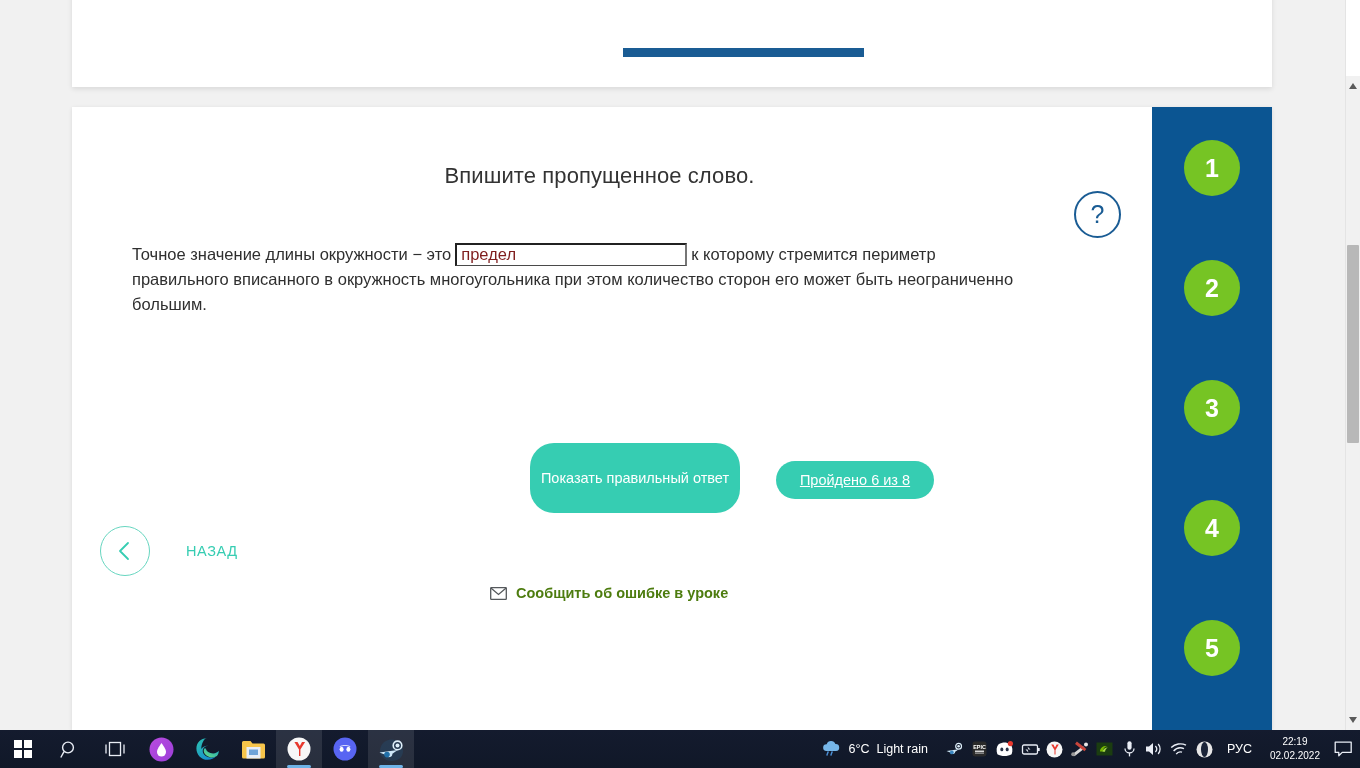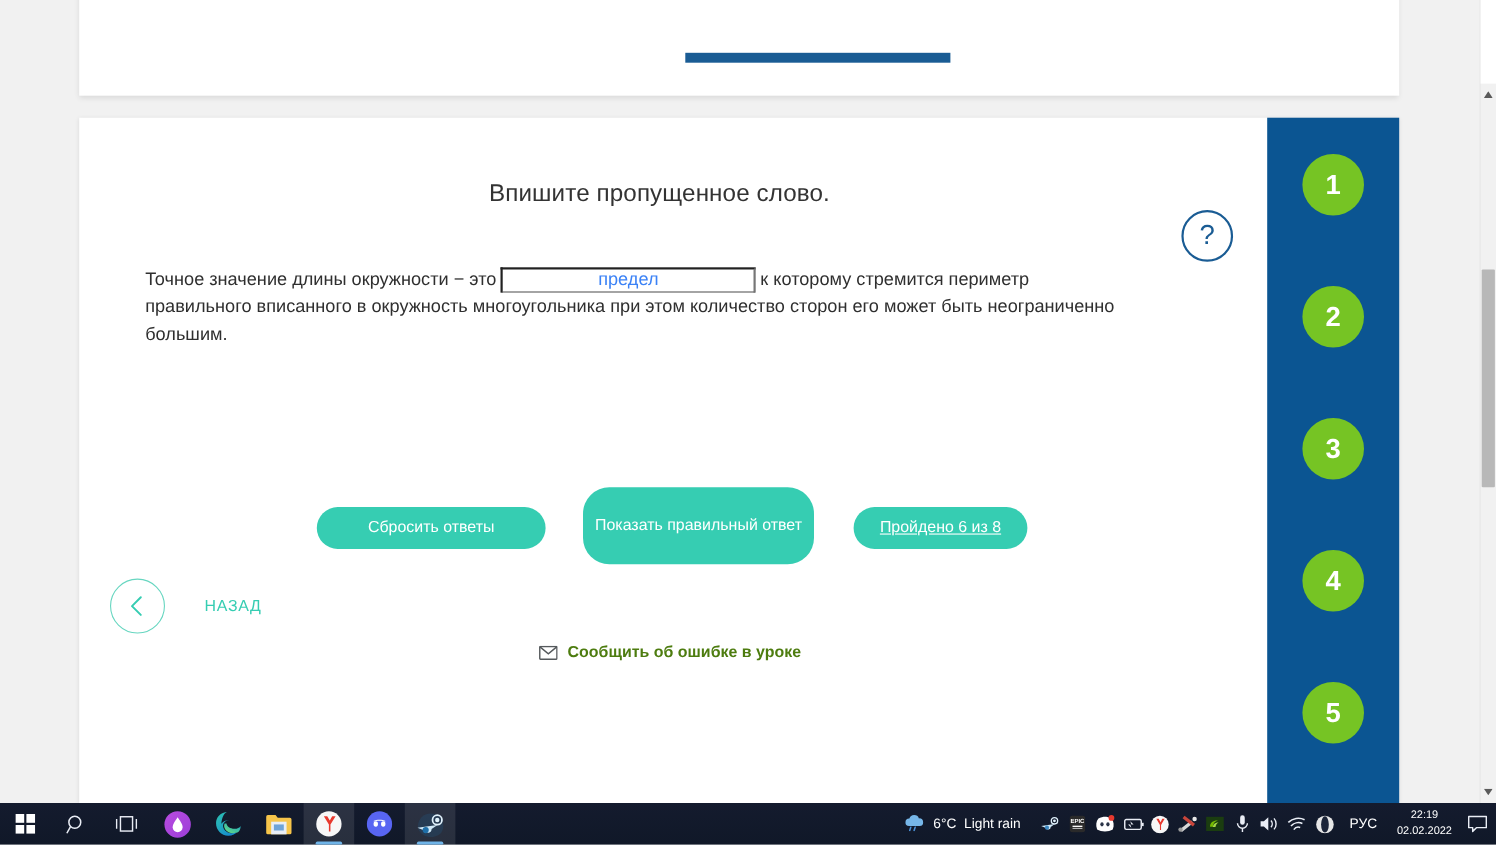--- a/index.html
+++ b/index.html
@@ -112,25 +112,24 @@
     left: 60px;
     top: 135px;
     width: 900px;
     font-size: 16.5px;
     line-height: 25px;
     color: #2f2f2f;
   }
   .blank-answer {
     display: inline-block;
     min-width: 112px;
-    text-align: center;
     border-bottom: 1.6px solid #4a4a4a;
     padding: 0 4px 1px 4px;
     margin: 0 4px;
-    color: #3b82f6;
+    color: #7f1d1d;
     font-size: 16.5px;
     background: transparent;
     font-family: "Liberation Sans", sans-serif;
     outline: none;
   }
 
   
   .actions {
     position: absolute;
     left: 0;
@@ -317,21 +316,20 @@
 
       <div class="question-title">Впишите пропущенное слово.</div>
 
       <div class="help-badge">?</div>
 
       <div class="statement">
         <span>Точное значение длины окружности − это</span><input class="blank-answer" type="text" value="предел" style=""><span>к которому стремится периметр правильного вписанного в окружность многоугольника при этом количество сторон его может быть неограниченно большим.</span>
       </div>
 
       <div class="actions">
-        <button class="pill-btn btn-reset">Сбросить ответы</button>
         <button class="pill-btn btn-correct">Показать правильный ответ</button>
         <button class="pill-btn btn-progress">Пройдено 6 из 8</button>
       </div>
 
       <div class="back-row">
         <span class="back-circle">
           <svg width="20" height="22" viewBox="0 0 20 22" aria-hidden="true">
             <polyline points="13,3 5,11 13,19" fill="none" stroke="#36cdb2" stroke-width="1.8" stroke-linecap="round" stroke-linejoin="round"></polyline>
           </svg>
         </span>

